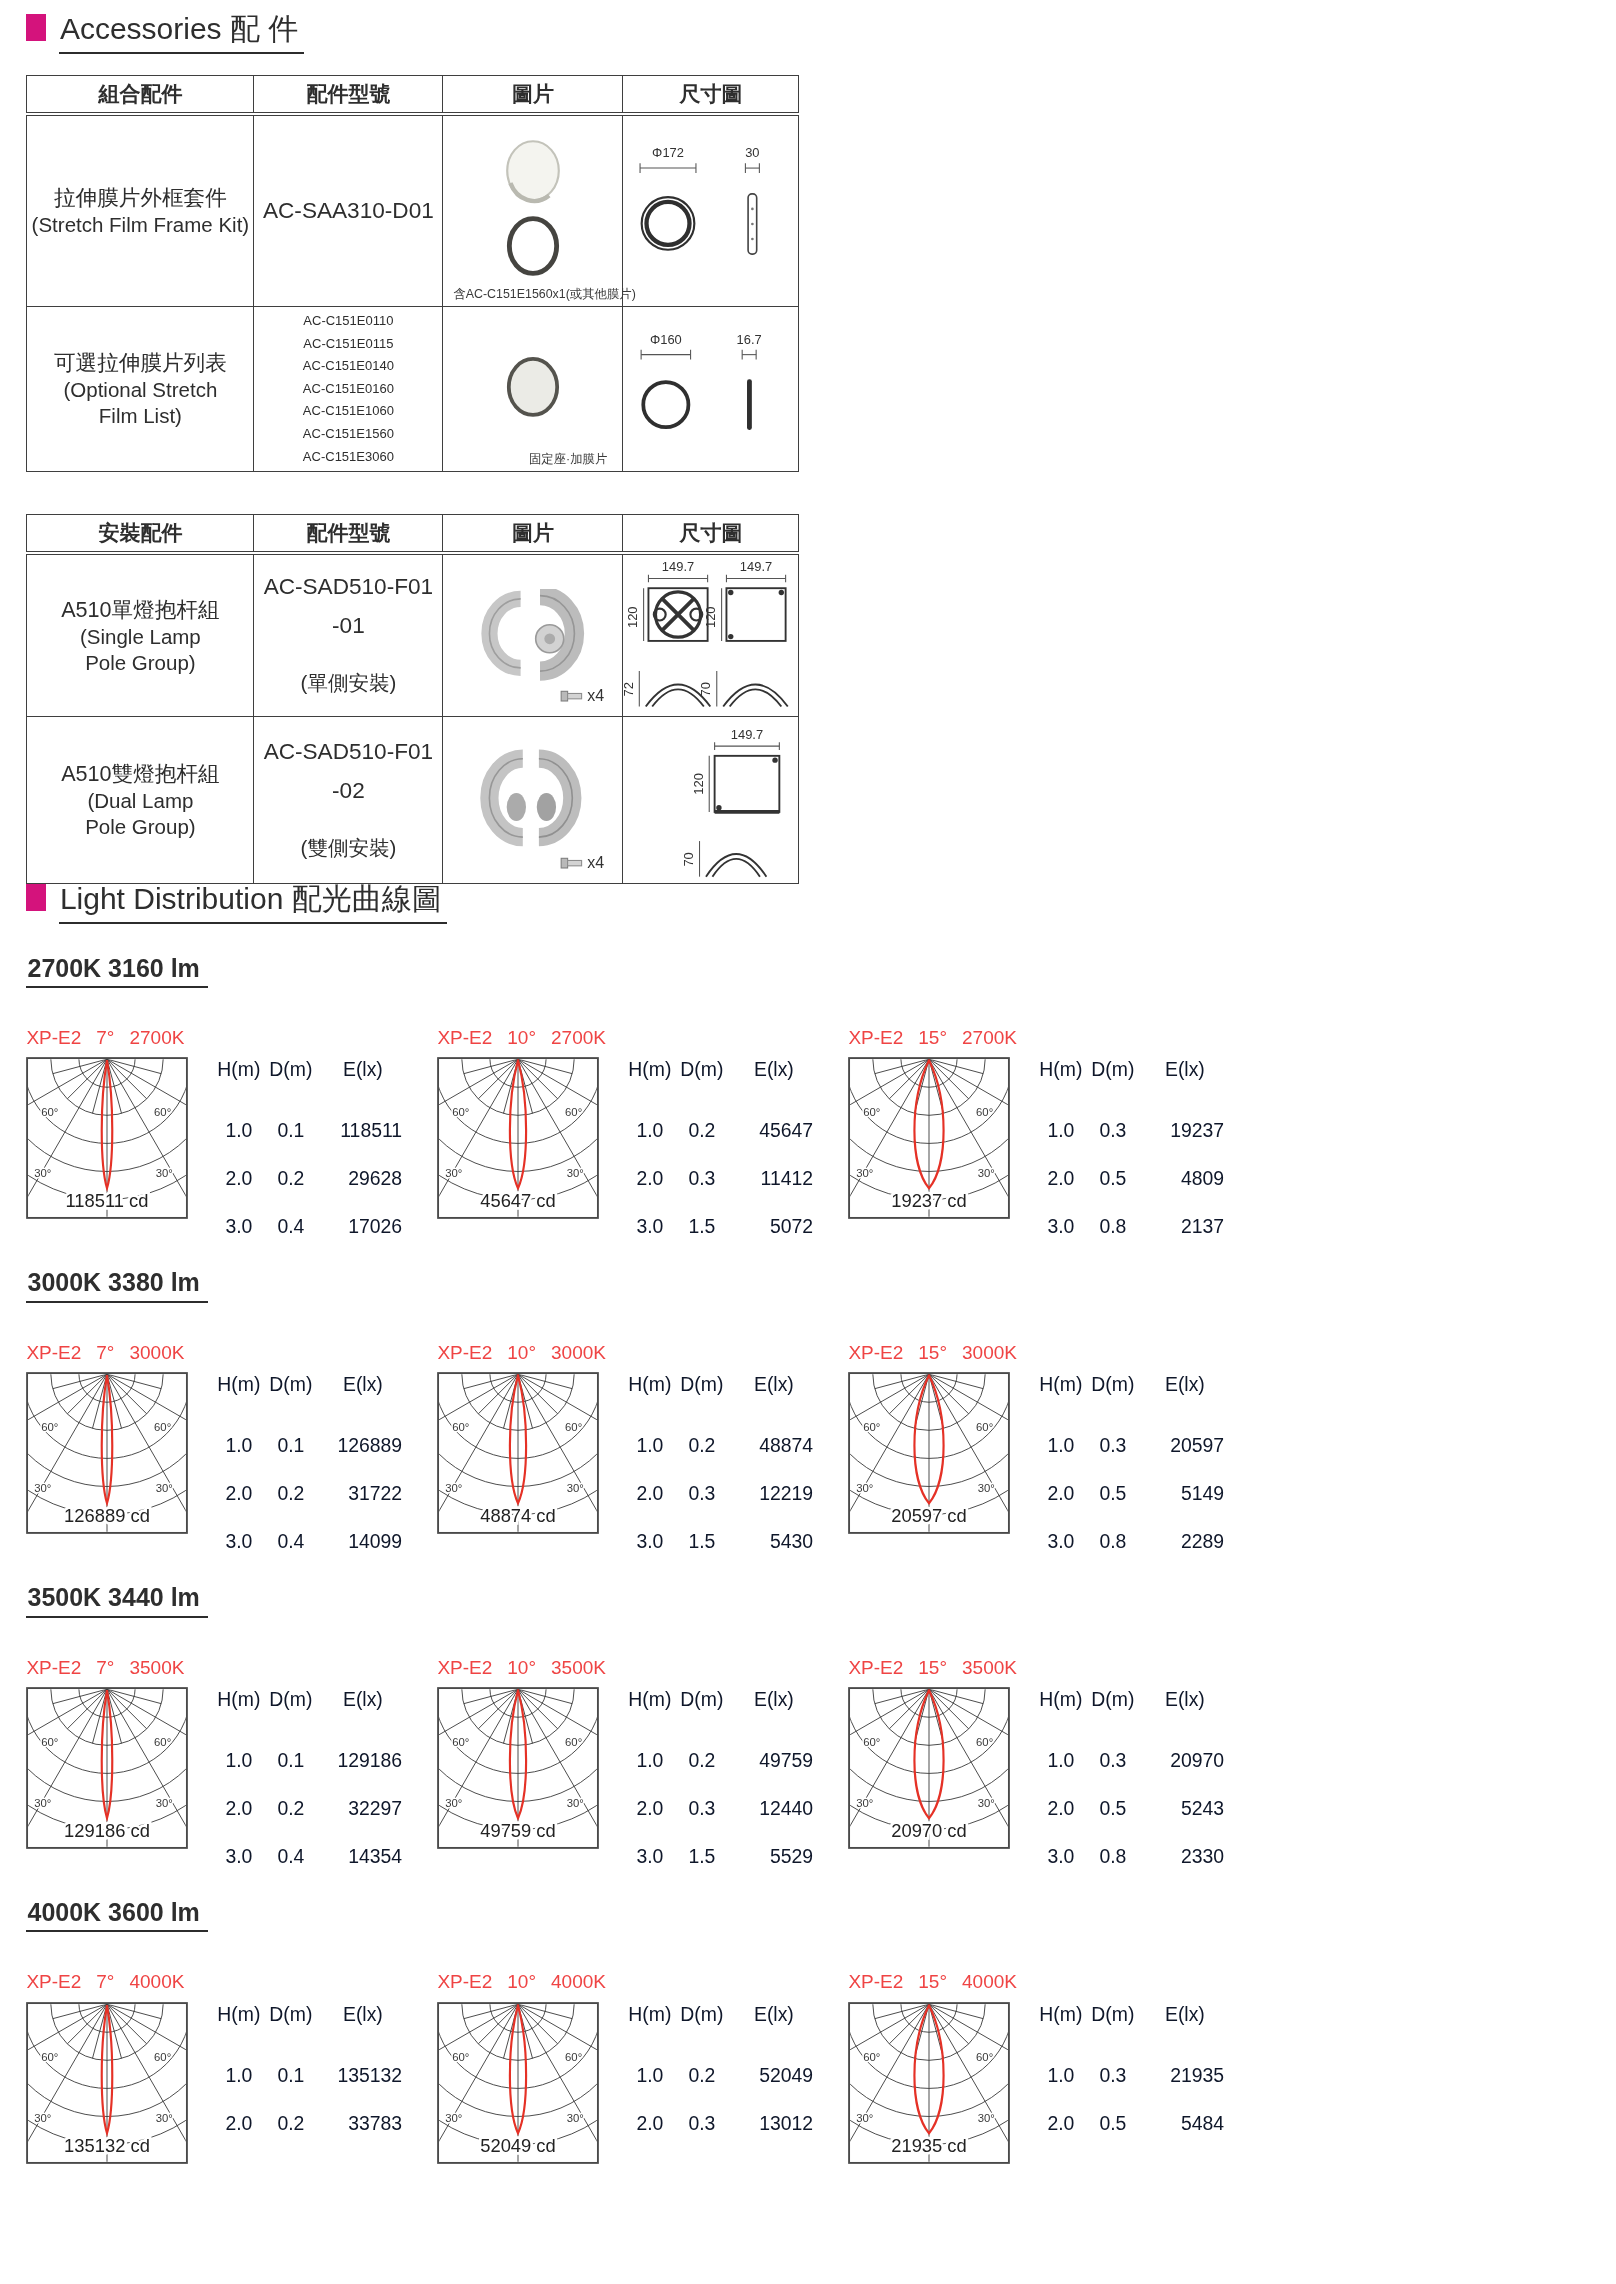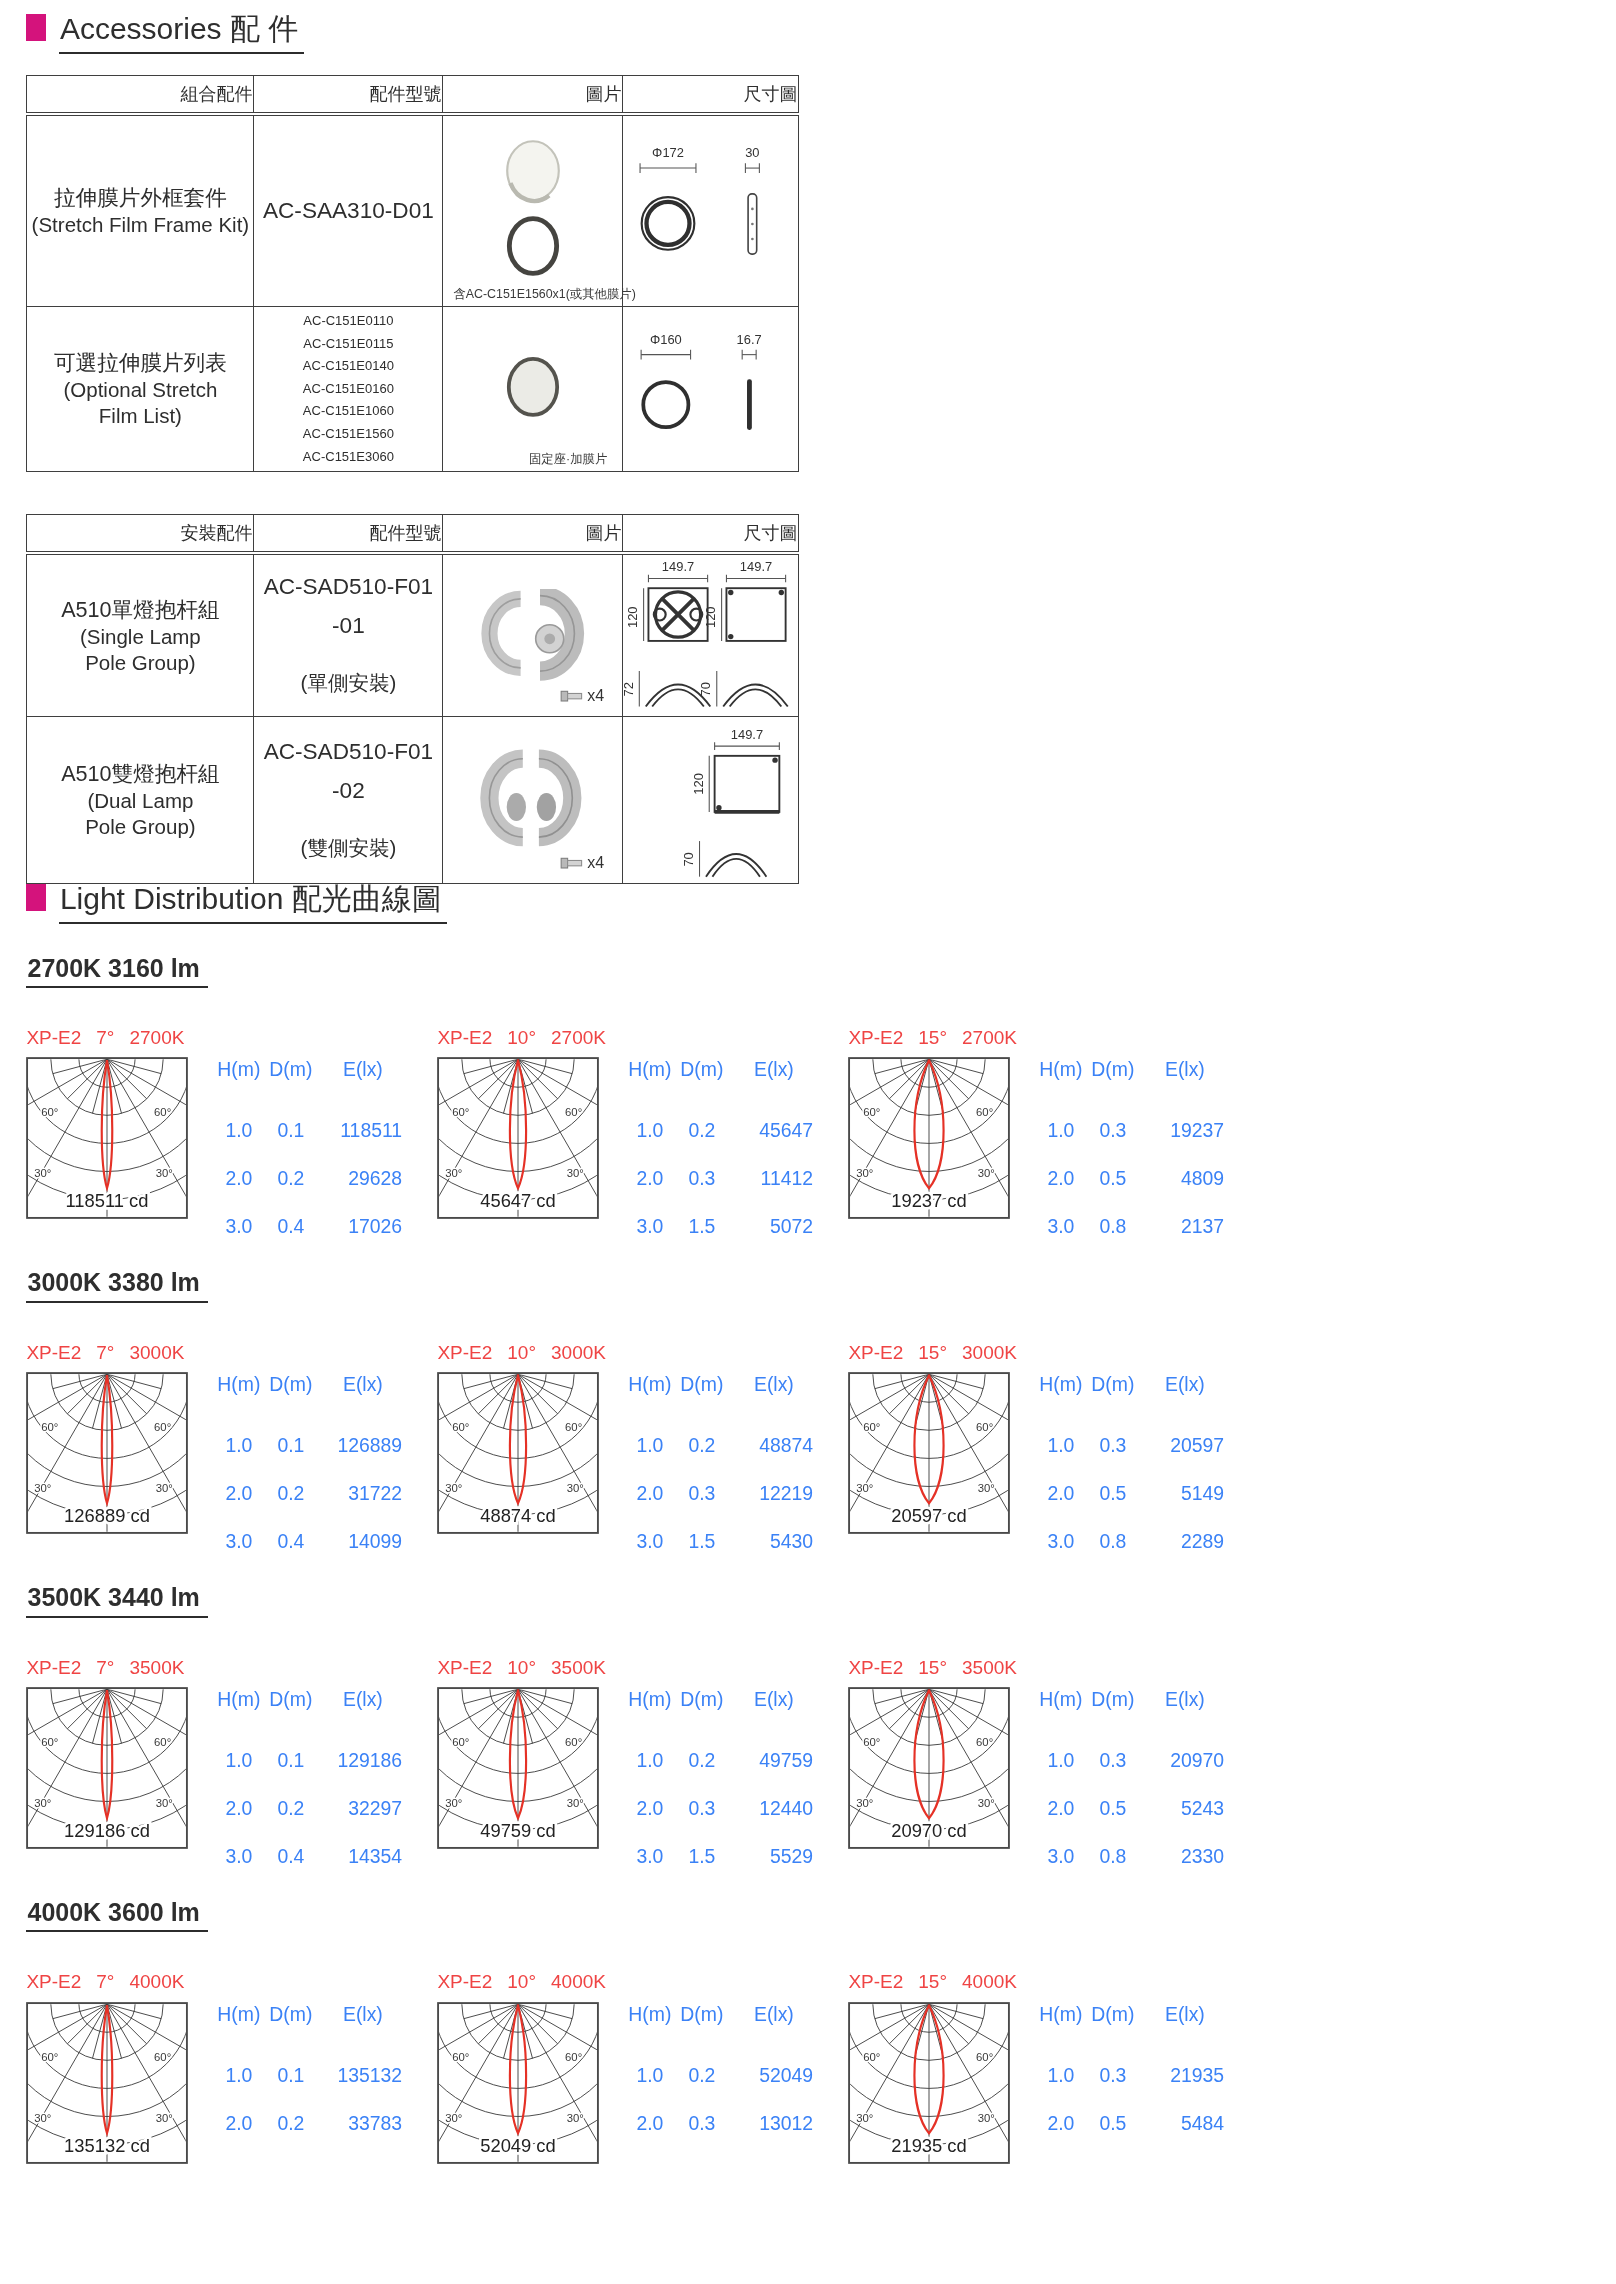--- a/index.html
+++ b/index.html
@@ -8,21 +8,21 @@
   .page{padding:14px 0 0 26.4px;}
 
   
   .sec-head{display:flex;align-items:flex-start;margin-bottom:21.6px;}
   .bullet{width:19.4px;height:27px;background:#d4137c;margin-right:13px;flex:0 0 auto;}
   .sec-title{font-size:30px;line-height:30px;border-bottom:2.7px solid #2c2c2c;padding:0 5.4px 7.5px 1.1px;white-space:nowrap;text-align:center;}
 
   
   table.acc-table{border-collapse:collapse;table-layout:fixed;width:772px;background:#fff;}
   table.acc-table, .acc-table th, .acc-table td{border:1.6px solid #3f3f3f;}
-  .acc-table thead th{height:34px;font-size:18px;font-weight:normal;text-align:right;border-bottom:4.3px double #3f3f3f;}
+  .acc-table thead th{height:34px;font-size:21px;font-weight:bold;text-align:center;border-bottom:4.3px double #3f3f3f;}
   .acc-table td{text-align:center;vertical-align:middle;position:relative;}
   tr.rowA td{height:188px;} tr.rowB td{height:162px;}
   tr.rowC td{height:159px;} tr.rowD td{height:164px;}
   .zh{font-size:21.6px;line-height:28px;}
   .en{font-size:20.5px;line-height:26px;}
   .model{font-size:22.6px;}
   .model-list div{font-size:13px;line-height:22.6px;}
   .m2{margin-top:13px;} .mnote{margin-top:30px;font-size:20.5px;}
   .photo-note{position:absolute;bottom:3.2px;font-size:12.4px;color:#3a3a3a;white-space:nowrap;}
   .pn-left{left:10px;} .pn-right{right:15px;}
@@ -34,21 +34,21 @@
   
   #ld-groups{margin-top:18.3px;}
   .ld-group{margin-top:30px;}
   .group-label{font-size:25px;font-weight:bold;display:inline-block;border-bottom:2.7px solid #2c2c2c;padding:0 8.6px 3.2px 1.1px;white-space:nowrap;}
   .chart-row{display:flex;margin-top:39px;}
   .chart-block{width:411px;flex:0 0 auto;}
   .chart-title{font-size:19px;color:#ef4444;word-spacing:9.7px;margin-bottom:8.6px;}
   .chart-body{display:flex;}
   .polar-wrap{width:162px;height:162px;flex:0 0 auto;}
   .val-table{margin-left:27px;padding-top:1.1px;}
-  .val-row{display:grid;grid-template-columns:47px 57px 87px;font-size:19.4px;color:#3b82f6;}
+  .val-row{display:grid;grid-template-columns:47px 57px 87px;font-size:19.4px;color:#0f172a;}
   .vcell{text-align:center;}
   .val-row .vcell.c2{text-align:right;padding-right:4.3px;}
   .val-row.val-head .vcell{text-align:center;padding-right:0;}
   .vr0{margin-top:38px;} .vr1{margin-top:25px;} .vr2{margin-top:25px;}
   svg text{font-family:"Liberation Sans","DejaVu Sans",sans-serif;}
 </style>
 </head>
 <body>
 
 <div class="page">

